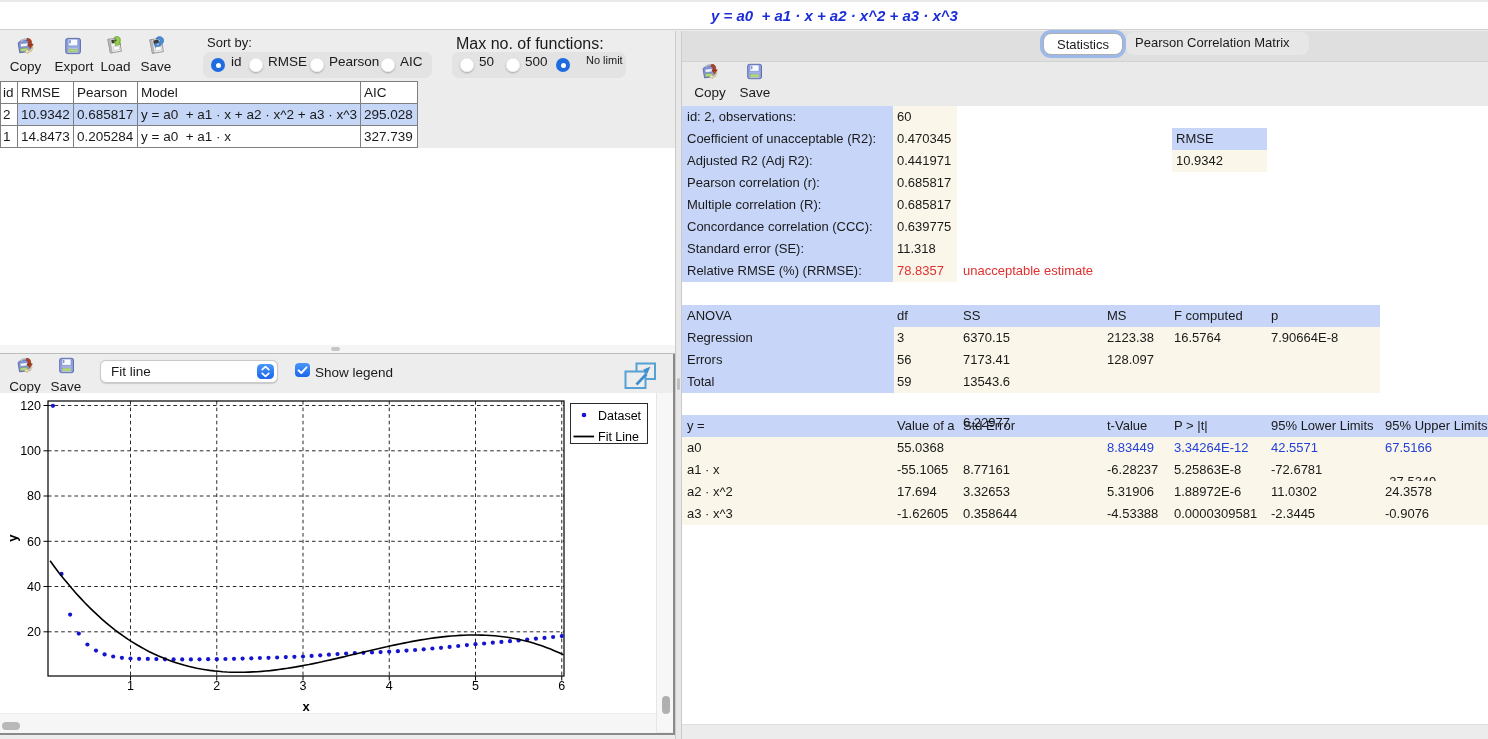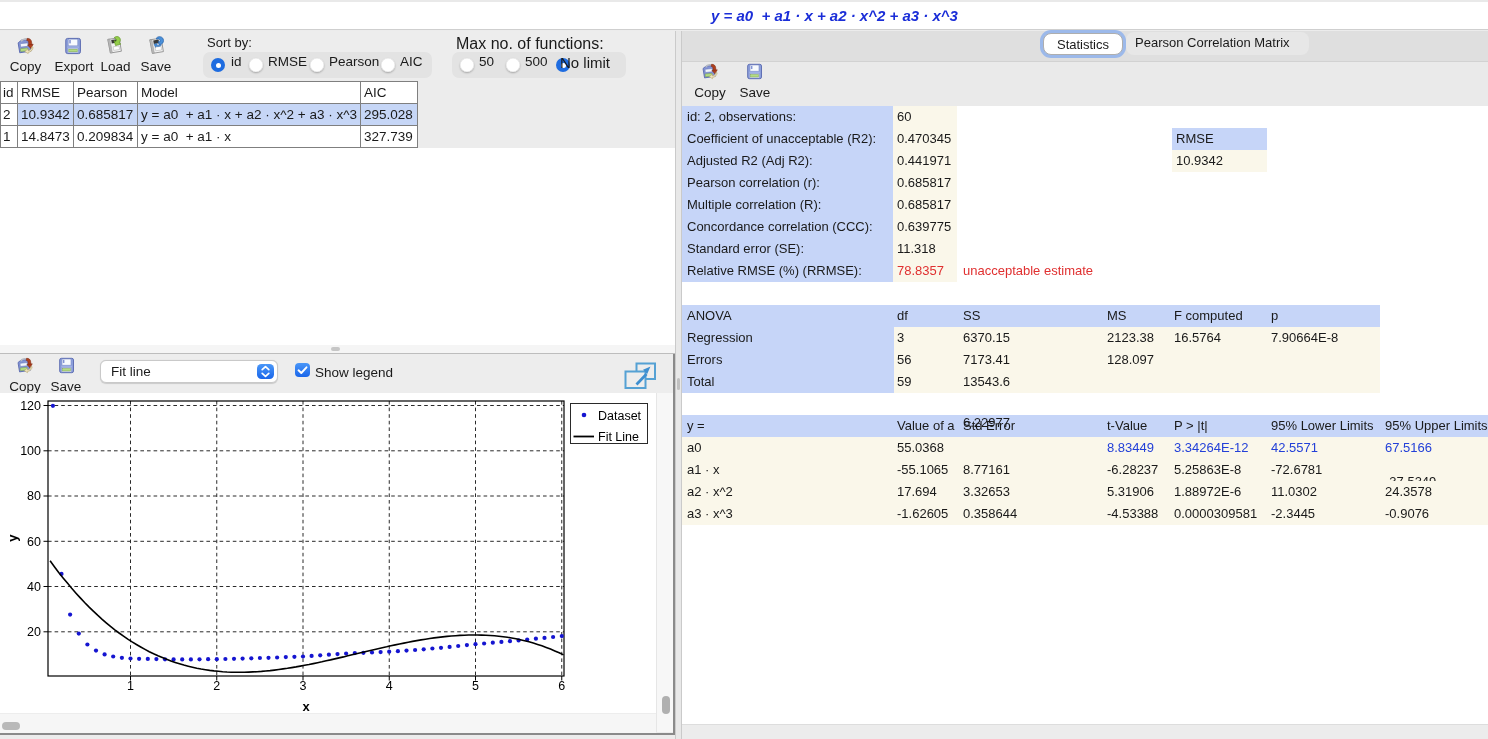--- a/index.html
+++ b/index.html
@@ -60,41 +60,41 @@
 <span style="position:absolute;left:381px;top:58px;width:14px;height:14px;border-radius:50%;background:#fff;box-shadow:0 1px 2px rgba(0,0,0,0.28), inset 0 0 0 0.5px #e4e4e4;"></span>
     <div class="abs" style="left:400px;top:54px;font-size:13.5px">AIC</div>
 <div class="abs" style="left:456px;top:35px;font-size:16px">Max no. of functions:</div>
 <div class="abs" style="left:452px;top:52px;width:174px;height:26px;background:#e3e3e3;border-radius:7px"></div>
 <span style="position:absolute;left:460px;top:58px;width:14px;height:14px;border-radius:50%;background:#fff;box-shadow:0 1px 2px rgba(0,0,0,0.28), inset 0 0 0 0.5px #e4e4e4;"></span>
     <div class="abs" style="left:479px;top:54px;font-size:13.5px">50</div>
 <span style="position:absolute;left:506px;top:58px;width:14px;height:14px;border-radius:50%;background:#fff;box-shadow:0 1px 2px rgba(0,0,0,0.28), inset 0 0 0 0.5px #e4e4e4;"></span>
     <div class="abs" style="left:525px;top:54px;font-size:13.5px">500</div>
 <span style="position:absolute;left:556px;top:58px;width:14px;height:14px;border-radius:50%;background:#1e6ce0;"></span>
     <span style="position:absolute;left:560.5px;top:62.5px;width:5px;height:5px;border-radius:50%;background:#fff;"></span>
-    <div class="abs" style="left:560px;top:54px;font-size:15px">No limit</div>
+    <div class="abs" style="left:586px;top:54px;font-size:11px">No limit</div>
 <table class="abs" style="left:0;top:81px;border-collapse:collapse;font-size:13.5px;background:#fff">
 <tbody>
         <tr style="height:22px">
 <td style="border:1px solid #7f7f7f;width:17px;padding:0 2px">id</td>
 <td style="border:1px solid #7f7f7f;width:56px;padding:0 3px">RMSE</td>
 <td style="border:1px solid #7f7f7f;width:64px;padding:0 3px">Pearson</td>
 <td style="border:1px solid #7f7f7f;width:219px;padding:0 3px">Model</td>
 <td style="border:1px solid #7f7f7f;width:57px;padding:0 3px">AIC</td>
         </tr>
 <tr style="height:22px">
 <td style="border:1px solid #7f7f7f;padding:0 2px">2</td>
 <td style="border:1px solid #7f7f7f;padding:0 3px;background:#c6d6f6">10.9342</td>
 <td style="border:1px solid #7f7f7f;padding:0 3px;background:#c6d6f6">0.685817</td>
 <td style="border:1px solid #7f7f7f;padding:0 3px;background:#c6d6f6;white-space:pre">y = a0  + a1 · x + a2 · x^2 + a3 · x^3</td>
 <td style="border:1px solid #7f7f7f;padding:0 3px;background:#c6d6f6">295.028</td>
         </tr>
 <tr style="height:22px">
 <td style="border:1px solid #7f7f7f;padding:0 2px">1</td>
 <td style="border:1px solid #7f7f7f;padding:0 3px">14.8473</td>
-<td style="border:1px solid #7f7f7f;padding:0 3px">0.209834</td>
+<td style="border:1px solid #7f7f7f;padding:0 3px">0.205284</td>
 <td style="border:1px solid #7f7f7f;padding:0 3px;white-space:pre">y = a0  + a1 · x</td>
 <td style="border:1px solid #7f7f7f;padding:0 3px">327.739</td>
         </tr>
 </tbody>
     </table>
 <div class="abs" style="left:0;top:148px;width:675px;height:198px;background:#fff"></div>
 <div class="abs" style="left:675px;top:31px;width:7px;height:708px;background:#e8e8e8;border-left:1px solid #cacaca;border-right:1px solid #cacaca"></div>
 <div class="abs" style="left:677px;top:378px;width:3px;height:12px;background:#c0c0c0;border-radius:2px"></div>
 <div class="abs" style="left:0;top:345px;width:675px;height:8px;background:#f5f5f5"></div>
 <div class="abs" style="left:331px;top:347px;width:9px;height:4px;background:#c6c6c6;border-radius:2px"></div>

